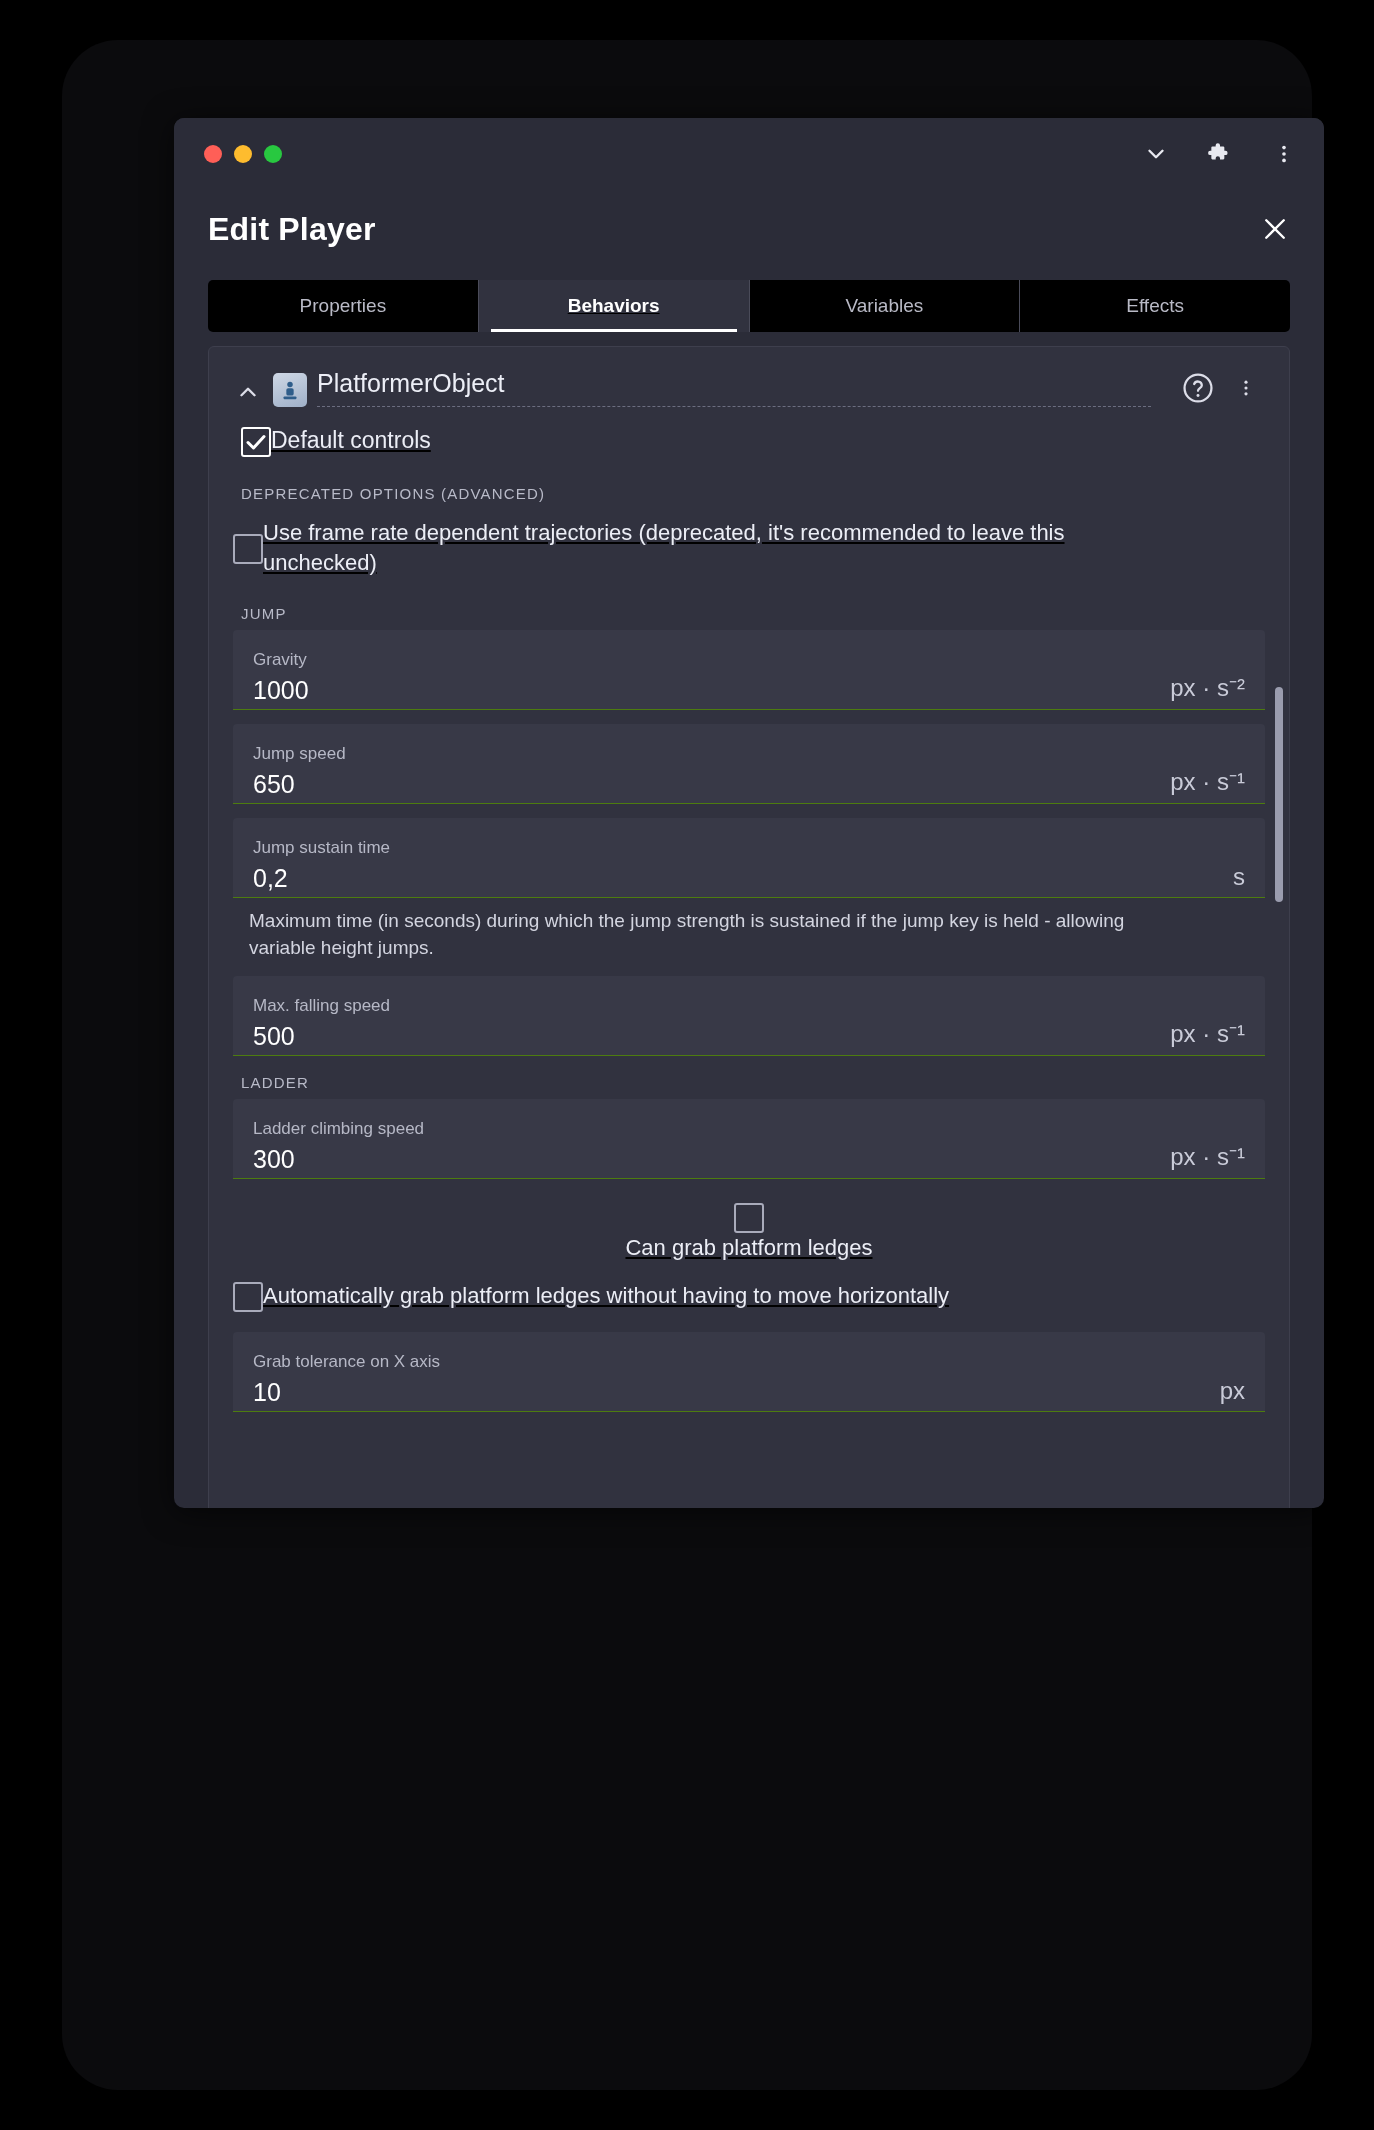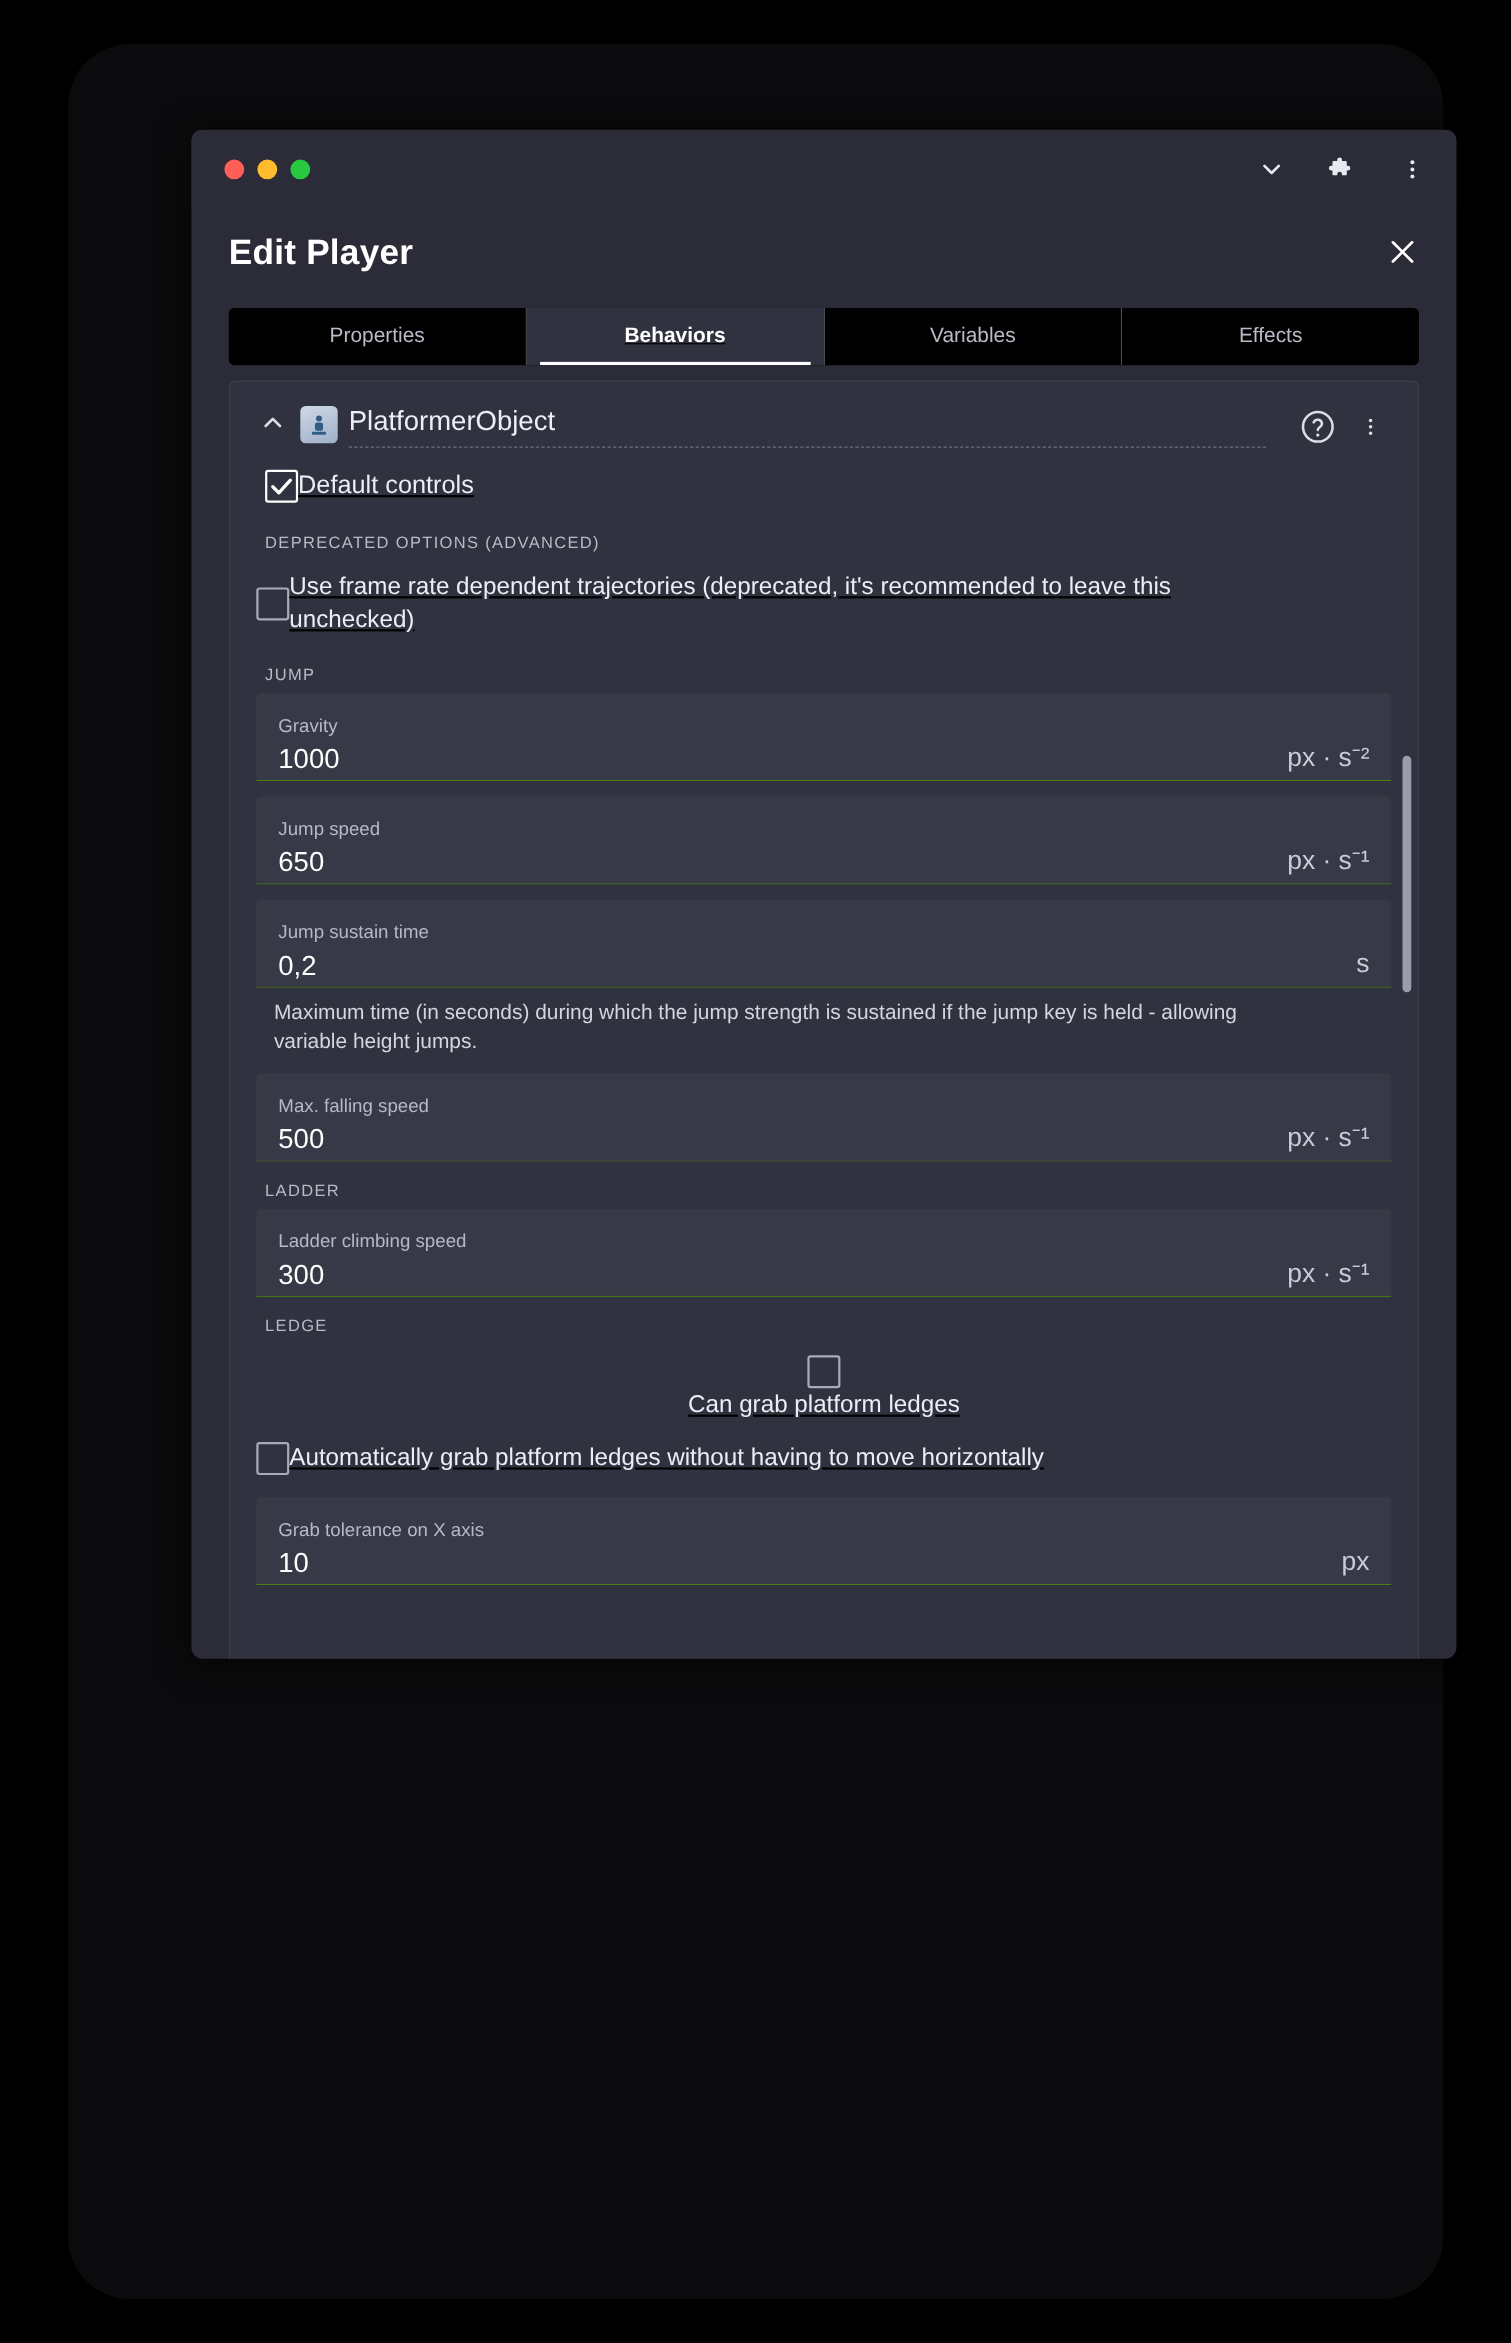--- a/index.html
+++ b/index.html
@@ -94,21 +94,21 @@
   .panel {
     margin: 14px 34px 0 34px;
     background: #31323f;
     border: 1px solid #3e3f4d;
     border-radius: 6px;
     height: 1185px;
     position: relative;
     overflow: hidden;
   }
   .behavior-head {
-    display: flex; align-items: flex-start;
+    display: flex; align-items: flex-end;
     padding: 22px 24px 10px 24px;
     gap: 10px;
   }
   .chev { width: 30px; height: 30px; display: flex; align-items: center; justify-content: center; cursor: pointer; }
   .obj-icon {
     width: 34px; height: 34px; border-radius: 5px;
     background: linear-gradient(160deg,#cfd8e6,#9fb0c8);
     display: flex; align-items: center; justify-content: center;
     font-size: 17px;
   }
@@ -327,21 +327,20 @@
           <div class="section-label">LADDER</div>
 
           <div class="field">
             <div class="field-main">
               <div class="field-label">Ladder climbing speed</div>
               <div class="field-value">300</div>
             </div>
             <div class="field-unit">px · s⁻¹</div>
           </div>
 
-          <div class="section-label">LEDGE</div>
 
           <div class="row-check" style="padding-left:0;flex-direction:column;">
             <div class="cb"></div>
             <div class="cb-label">Can grab platform ledges</div>
           </div>
 
           <div class="row-check" style="padding-left:0;">
             <div class="cb"></div>
             <div class="cb-label">Automatically grab platform ledges without having to move horizontally</div>
           </div>

